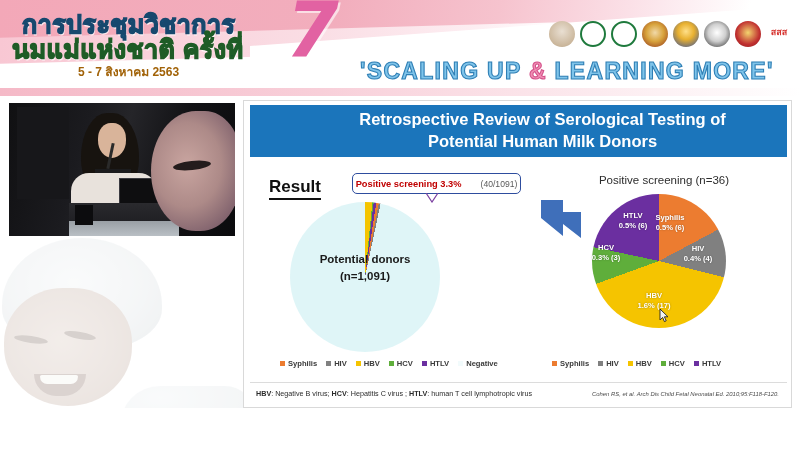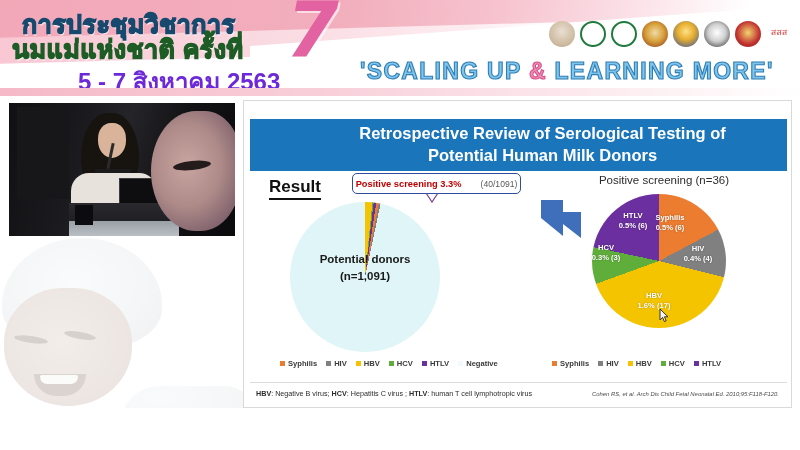--- a/index.html
+++ b/index.html
@@ -47,21 +47,21 @@
   .thai-line2 {
     position: absolute; left: 12px; top: 29px;
     font-size: 25px; font-weight: bold; letter-spacing: .5px;
     color: #14532d;
     -webkit-text-stroke: 1.4px #1e5c26;
     text-shadow: 1px 2px 0 rgba(255,255,255,.75);
     white-space: nowrap;
   }
   .thai-date {
     position: absolute; left: 78px; top: 62px;
-    font-size: 24px; font-weight: bold; color: #6d28d9;
+    font-size: 12px; font-weight: bold; color: #a16207;
     white-space: nowrap;
   }
   .big-seven {
     position: absolute; left: 286px; top: -8px;
     font-size: 76px; font-weight: bold; font-style: italic;
     color: #e262a2; line-height: 1;
     font-family: "DejaVu Sans", sans-serif;
     text-shadow: 2px 2px 0 rgba(255,255,255,.6);
   }
   .tagline {
@@ -70,21 +70,21 @@
     letter-spacing: 1.3px; color: #7fc4ea;
     -webkit-text-stroke: 1.1px #2f7fb5;
     text-shadow: 1px 2px 0 rgba(255,255,255,.8);
     white-space: nowrap;
   }
   .tagline .amp { color: #f08fb4; -webkit-text-stroke: 1.1px #d4518a; }
 
   .logos { position: absolute; right: 8px; top: 21px; display: flex; gap: 5px; align-items: center; }
   .logo { width: 26px; height: 26px; border-radius: 50%; position: relative;
           display: flex; align-items: center; justify-content: center;
-          font-size: 7px; color: #fff; font-weight: normal; overflow: hidden; }
+          font-size: 7px; color: #fff; font-weight: bold; overflow: hidden; }
   .logo.l1 { background: radial-gradient(circle at 50% 40%, #e9dfd2 0%, #cbb79c 70%, #b09d80 100%); }
   .logo.l2, .logo.l3 { background: #fff; border: 2px solid #1f7a3d; }
   .logo.l4 { background: radial-gradient(circle at 50% 45%, #f1d9a8 0%, #d8a33c 45%, #8c2f18 100%); }
   .logo.l5 { background: radial-gradient(circle at 50% 40%, #ffe08a 0%, #e8b030 40%, #2f4da0 100%); }
   .logo.l6 { background: radial-gradient(circle at 50% 45%, #ffffff 0%, #cfcfcf 45%, #2a2a2a 100%); }
   .logo.l7 { background: radial-gradient(circle at 50% 45%, #f3d46e 0%, #c03030 60%, #8b1d1d 100%); }
   .logo.l8 { background: #ffffff; border-radius: 3px; color: #d6332f; font-size: 9px;
              border: none; align-items: flex-start; padding-top: 4px; }
 
   
@@ -133,21 +133,21 @@
     background: #f5f2ee; border-radius: 2px 2px 8px 8px; }
   .baby-body { position: absolute; left: 120px; top: 150px; width: 135px; height: 60px;
     background: radial-gradient(ellipse at 30% 20%, #eef2f4 0%, #dce2e5 70%, #cdd4d8 100%); border-radius: 40px 30px 0 0; }
   .pink-bar-bottom { position: absolute; left: 0; bottom: 0; width: 238px; height: 14px;
     background: linear-gradient(90deg,#e05a84 0%, #e8728f 60%, #f0a8bc 100%); opacity: .55; }
 
   
   .slide { position: absolute; left: 243px; top: 100px; width: 549px; height: 308px;
     background: #ffffff; border: 1px solid #d9d9d9; }
   .slide-title {
-    position: absolute; left: 6px; top: 18px; width: 537px; height: 52px;
+    position: absolute; left: 6px; top: 4px; width: 537px; height: 52px;
     background: #1b75bb; color: #ffffff;
     display: flex; flex-direction: column; align-items: center; justify-content: center;
     font-size: 16.5px; font-weight: bold; line-height: 1.32; text-align: center; padding-left: 48px;
   }
   .result-label {
     position: absolute; left: 25px; top: 76px;
     font-size: 17px; font-weight: bold; color: #111;
     border-bottom: 2px solid #111; padding-bottom: 1px;
   }
   .callout {

